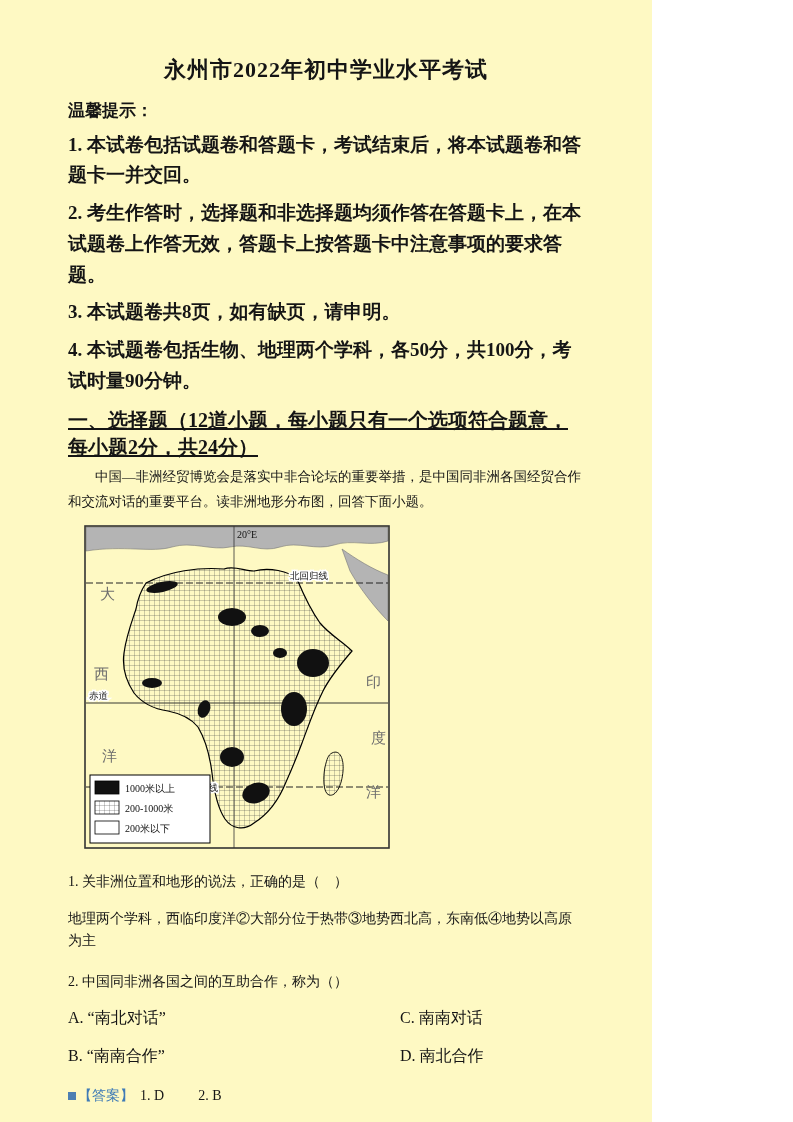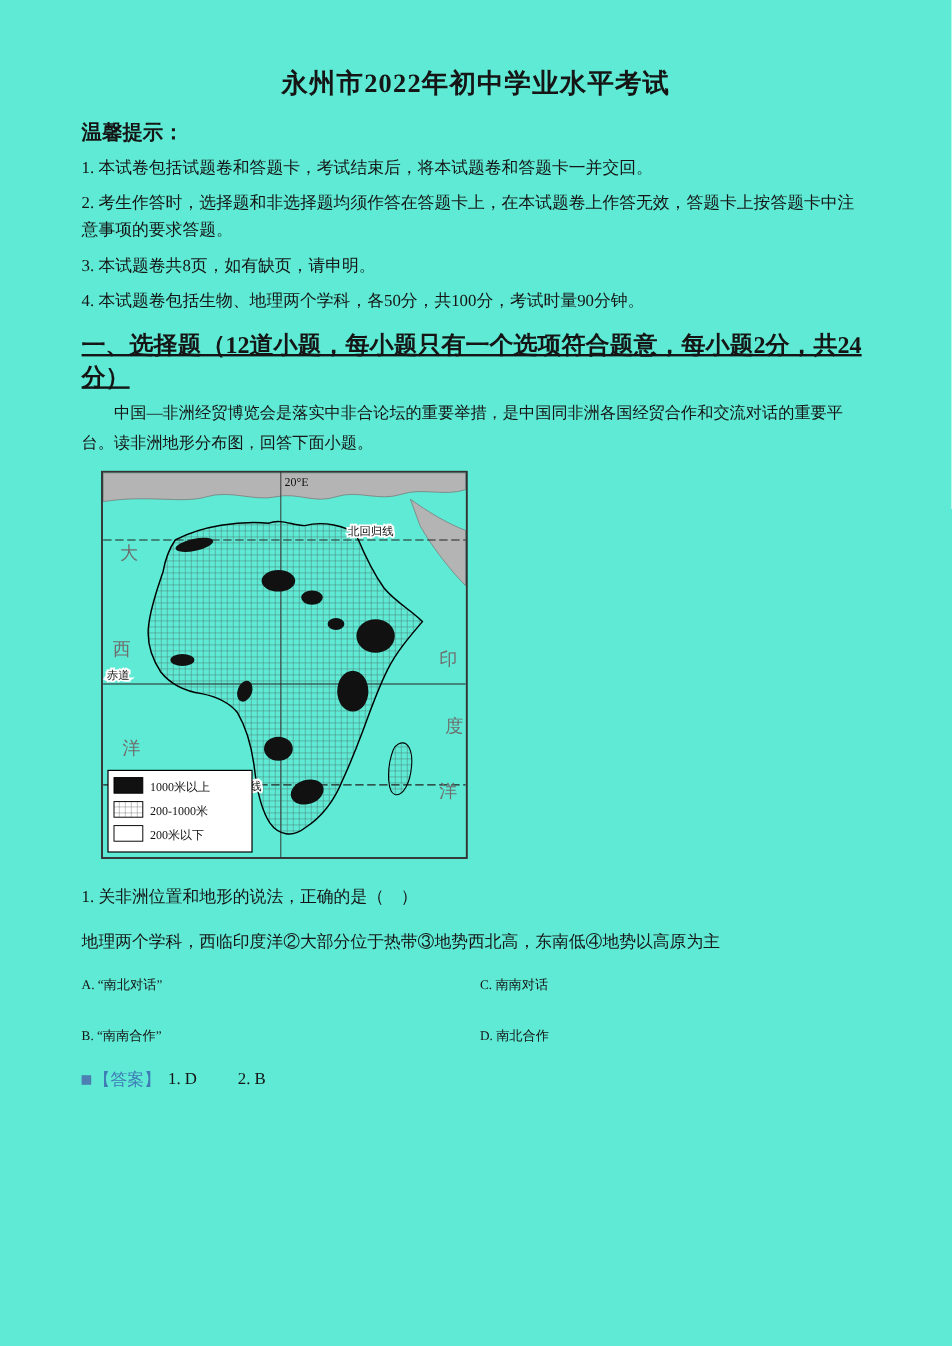--- a/index.html
+++ b/index.html
@@ -1,29 +1,29 @@
 <!DOCTYPE html>
 <html><head>
 <meta charset="utf-8">
 <style>
   html,body{margin:0;padding:0;background:#ffffff;}
   body{font-family:"Liberation Serif","DejaVu Serif",serif;color:#151515;}
-  .page{width:793px;height:1122px;box-sizing:border-box;padding:56px 68px 40px 68px;position:relative;background:#5eead4;overflow:hidden;}
+  .page{width:652px;height:1122px;box-sizing:border-box;padding:56px 68px 40px 68px;position:relative;background:#fef9c3;overflow:hidden;}
   .title{text-align:center;font-size:22px;font-weight:bold;line-height:1.3;margin:0 0 14px 0;letter-spacing:1px;}
   .subtitle{text-align:center;font-size:21px;font-weight:bold;margin:0 0 16px 0;letter-spacing:1px;}
   .tips-header{font-size:17px;font-weight:bold;margin:4px 0 8px 0;}
-  .tip{font-size:14px;font-weight:normal;line-height:1.62;margin:0 0 7px 0;}
+  .tip{font-size:19px;font-weight:bold;line-height:1.62;margin:0 0 7px 0;}
   .section{font-size:20px;font-weight:bold;margin:10px 0 4px 0;text-decoration:underline;}
   .intro{font-size:13.5px;line-height:1.85;text-indent:2em;margin:0 0 10px 0;}
   .map-wrap{margin:4px 0 22px 16px;width:306px;border-radius:31px;}
   .map-wrap svg{display:block;}
   .q{font-size:14px;line-height:1.6;margin:18px 0 0 0;}
   .q-sub{font-size:14px;line-height:1.6;margin:15px 0 0 0;}
   .opts4{display:grid;grid-template-columns:167px 165px 160px 1fr;font-size:14px;margin-top:15px;}
-  .opts2{display:grid;grid-template-columns:332px 1fr;row-gap:28px;font-size:11px;margin-top:15px;}
+  .opts2{display:grid;grid-template-columns:332px 1fr;row-gap:17px;font-size:16px;margin-top:15px;}
   .answer{font-size:14px;margin-top:20px;display:flex;align-items:center;}
   .answer-sq{display:inline-block;width:8px;height:8px;background:#4d7fb2;margin-right:2px;}
   .answer-tag{color:#3f7bb6;margin-right:6px;}
   .answer-item{margin-right:34px;}
   svg text{font-family:"Liberation Serif","DejaVu Serif",serif;}
   .halo{paint-order:stroke;stroke:#ffffff;stroke-width:3px;}
 </style>
 </head>
 <body>
 
@@ -106,20 +106,21 @@
         </g>
       </g>
 
       <rect x="1" y="1" width="304" height="322" fill="none" stroke="#333" stroke-width="1.6"></rect>
     </svg>
   </div>
 
   <p class="q">1. 关非洲位置和地形的说法，正确的是（　）</p>
   <p class="q-sub">地理两个学科，西临印度洋②大部分位于热带③地势西北高，东南低④地势以高原为主</p>
 
+  <p class="q">2. 中国同非洲各国之间的互助合作，称为（）</p>
   <div class="opts2">
     <span>A. “南北对话”</span>
     <span>C. 南南对话</span>
     <span>B. “南南合作”</span>
     <span>D. 南北合作</span>
   </div>
 
   <div class="answer">
     <span class="answer-sq"></span>
     <span class="answer-tag">【答案】</span>

